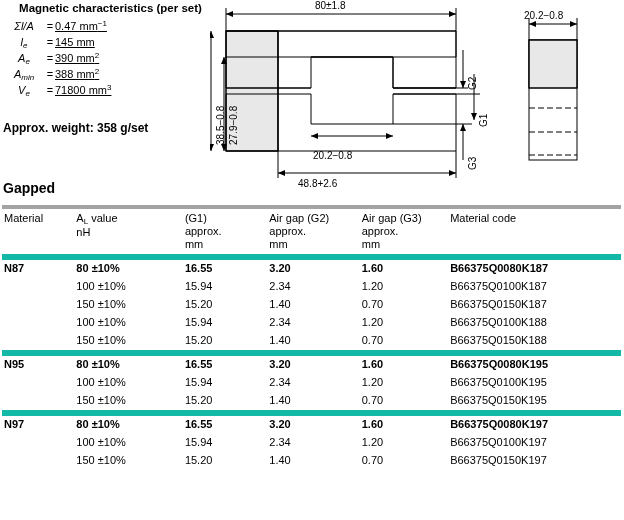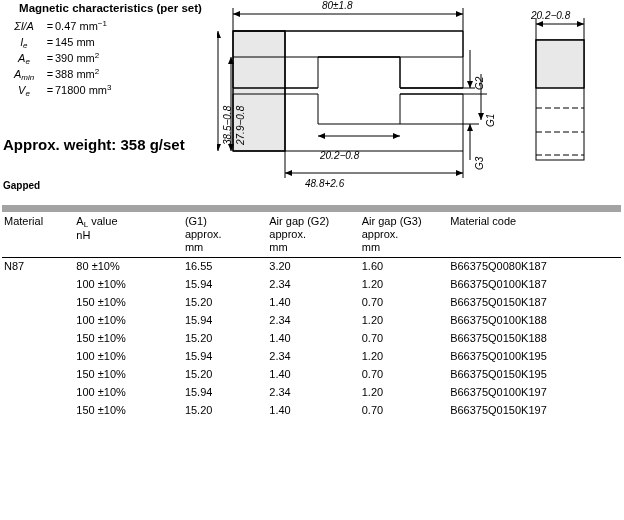--- a/index.html
+++ b/index.html
@@ -46,46 +46,46 @@
     width: 42px;
     display: inline-block;
     font-style: italic;
   }
   .mag-eq {
     width: 10px;
     display: inline-block;
   }
   .mag-val {
     display: inline-block;
+    text-decoration: underline;
   }
   sub { font-size: 8px; vertical-align: baseline; position: relative; top: 2px; }
   sup { font-size: 8px; vertical-align: baseline; position: relative; top: -4px; }
 
   #weight-line {
     position: absolute;
-    left: 3px; top: 136px;
+    left: 3px; top: 121px;
     font-weight: bold;
-    font-size: 15px;
+    font-size: 12px;
     white-space: nowrap;
   }
 
   #gapped-line {
     position: absolute;
     left: 3px; top: 180px;
     font-weight: bold;
-    font-size: 10px;
+    font-size: 14px;
   }
 
   
   #drawing {
     position: absolute;
-    left: 217px; top: 0px;
+    left: 210px; top: 0px;
     width: 400px;
     height: 200px;
-    font-style: italic;
   }
   .dimtext {
     position: absolute;
     font-size: 10px;
     white-space: nowrap;
   }
   .vtext {
     transform: rotate(-90deg);
     transform-origin: left top;
   }
@@ -103,31 +103,32 @@
     font-size: 11px;
   }
   th, td {
     text-align: left;
     vertical-align: top;
     padding: 0;
   }
   thead th {
     font-weight: normal;
     padding: 3px 0 3px 0;
-    border-top: 7px solid #a3a3a3;
+    border-top: 4px solid #a3a3a3;
     border-bottom: 1px solid #000;
     line-height: 13px;
   }
   tbody td {
     padding: 1px 0 1px 0;
     line-height: 15px;
     height: 16px;
   }
   tr.group-first td {
-    border-top: 1px solid #14b8a6;
+    border-top: 6px solid #14b8a6;
+    font-weight: bold;
   }
   tbody tr:last-child td {
     border-bottom: 0;
   }
   .c-material { width: 72px; padding-left: 2px !important; }
   .c-al       { width: 108px; }
   .c-g1       { width: 84px; }
   .c-gap2     { width: 92px; }
   .c-gap3     { width: 88px; }
   .c-order    { width: 170px; }
@@ -323,36 +324,52 @@
           <td class="c-order">B66375Q0100K188</td>
         </tr>
         <tr>
           <td class="c-material"></td>
           <td class="c-al">150 ±10%</td>
           <td class="c-g1">15.20</td>
           <td class="c-gap2">1.40</td>
           <td class="c-gap3">0.70</td>
           <td class="c-order">B66375Q0150K188</td>
         </tr>
+        <tr class="group-first">
+          <td class="c-material">N95</td>
+          <td class="c-al">80 ±10%</td>
+          <td class="c-g1">16.55</td>
+          <td class="c-gap2">3.20</td>
+          <td class="c-gap3">1.60</td>
+          <td class="c-order">B66375Q0080K195</td>
+        </tr>
         <tr>
           <td class="c-material"></td>
           <td class="c-al">100 ±10%</td>
           <td class="c-g1">15.94</td>
           <td class="c-gap2">2.34</td>
           <td class="c-gap3">1.20</td>
           <td class="c-order">B66375Q0100K195</td>
         </tr>
         <tr>
           <td class="c-material"></td>
           <td class="c-al">150 ±10%</td>
           <td class="c-g1">15.20</td>
           <td class="c-gap2">1.40</td>
           <td class="c-gap3">0.70</td>
           <td class="c-order">B66375Q0150K195</td>
         </tr>
+        <tr class="group-first">
+          <td class="c-material">N97</td>
+          <td class="c-al">80 ±10%</td>
+          <td class="c-g1">16.55</td>
+          <td class="c-gap2">3.20</td>
+          <td class="c-gap3">1.60</td>
+          <td class="c-order">B66375Q0080K197</td>
+        </tr>
         <tr>
           <td class="c-material"></td>
           <td class="c-al">100 ±10%</td>
           <td class="c-g1">15.94</td>
           <td class="c-gap2">2.34</td>
           <td class="c-gap3">1.20</td>
           <td class="c-order">B66375Q0100K197</td>
         </tr>
         <tr>
           <td class="c-material"></td>

